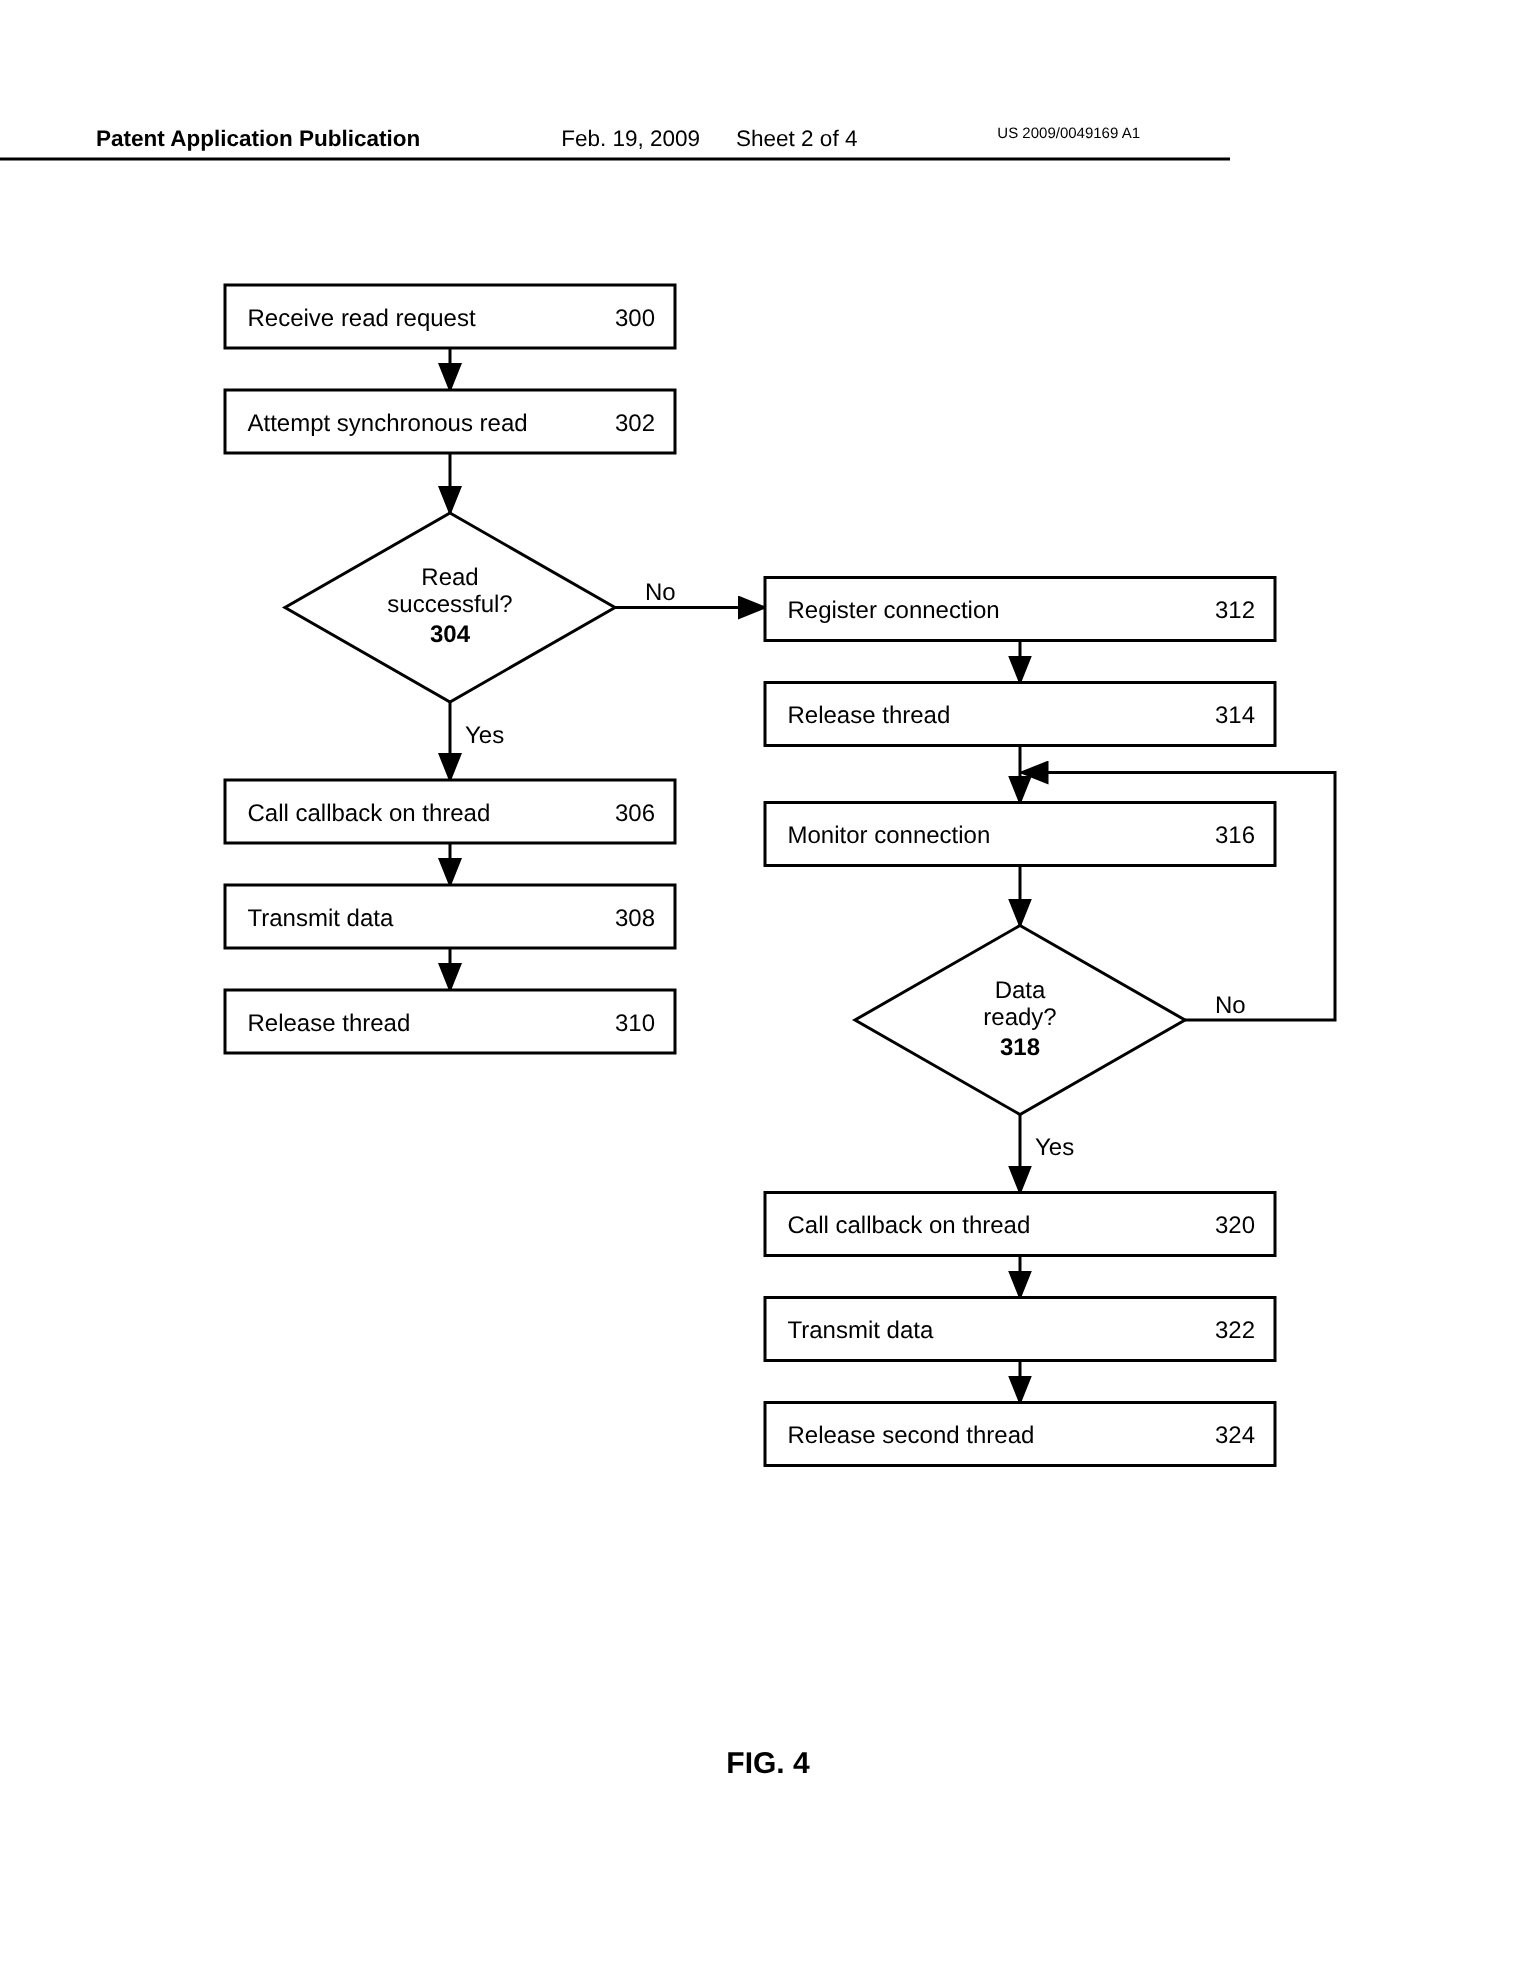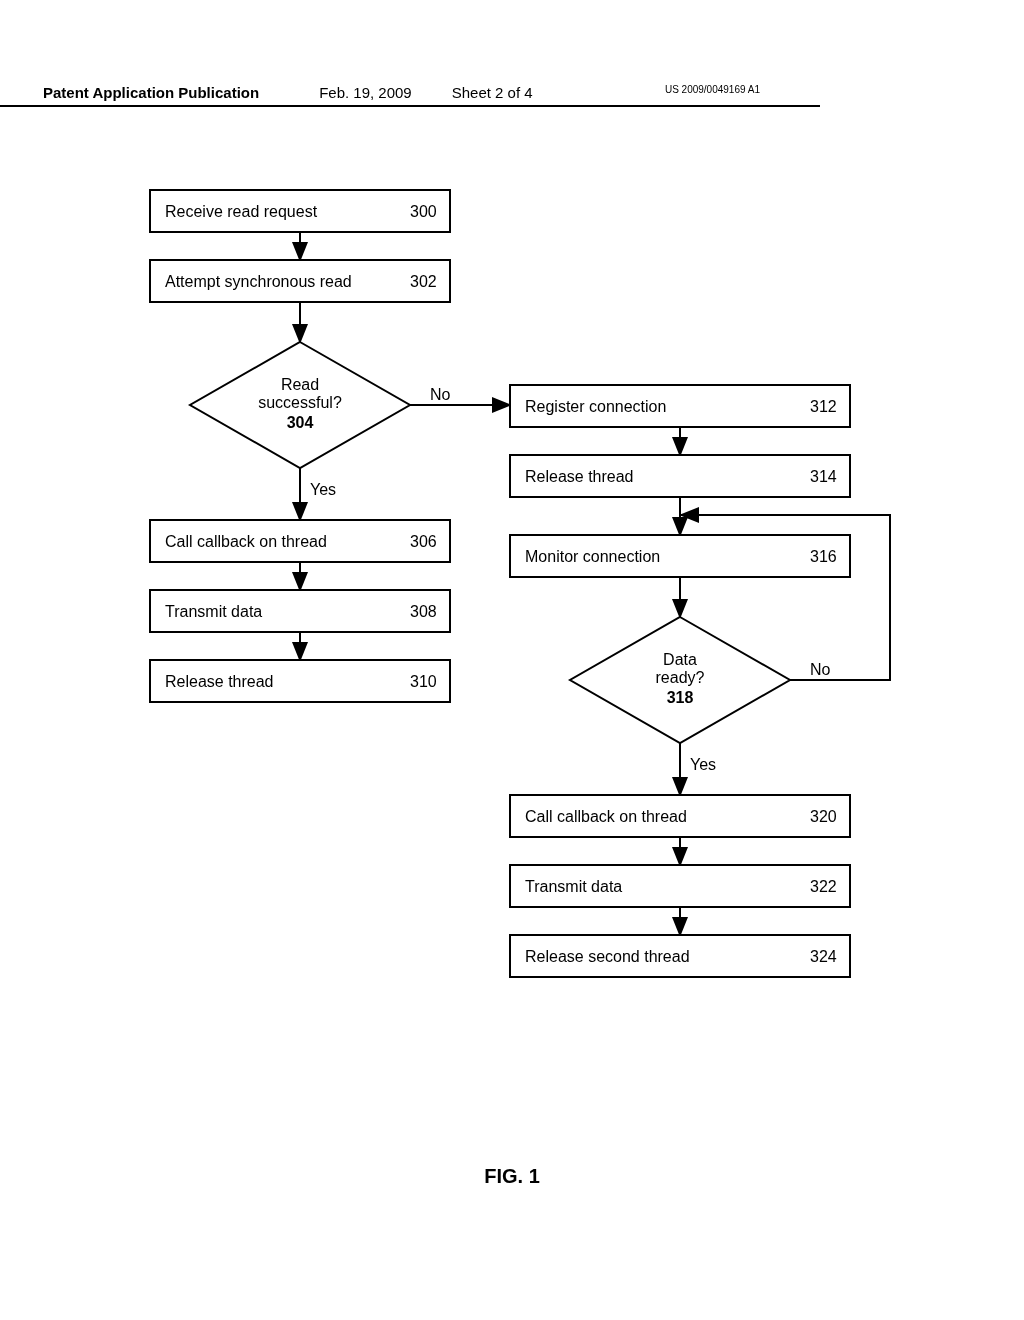--- a/index.html
+++ b/index.html
@@ -11,30 +11,30 @@
     height: 1320px;
     position: relative;
   }
   .header {
     position: absolute;
     top: 84px;
     left: 0;
     width: 820px;
     display: flex;
     border-bottom: 2px solid #000;
-    padding: 0 60px 4px 43px;
+    padding: 0 60px 4px 64px;
     box-sizing: border-box;
   }
   .header-left {
     font-size: 15px;
     font-weight: bold;
   }
   .header-center {
     font-size: 15px;
-    margin-left: 60px;
+    margin-left: 94px;
   }
   .header-right {
     font-size: 10px;
     margin-left: auto;
   }
   .svg-container {
     position: absolute;
     top: 180px;
     left: 110px;
     width: 820px;
@@ -74,21 +74,21 @@
     font-weight: bold;
     font-size: 20px;
   }
 </style>
 </head>
 <body>
 
 <div class="header">
   <span class="header-left">Patent Application Publication</span>
   <span class="header-center">Feb. 19, 2009</span>
-  <span class="header-center" style="margin-left:40px">Sheet 2 of 4</span>
+  <span class="header-center" style="margin-left:24px">Sheet 2 of 4</span>
   <span class="header-right">US 2009/0049169 A1</span>
 </div>
 
 <div class="svg-container">
 <svg width="820" height="980" viewBox="0 0 820 980">
   <defs>
     <marker id="arrowhead" markerWidth="10" markerHeight="8" refX="9" refY="4" orient="auto">
       <polygon points="0 0, 10 4, 0 8" fill="#000"></polygon>
     </marker>
   </defs>
@@ -164,13 +164,13 @@
   <text x="415" y="712">Transmit data</text>
   <text x="700" y="712">322</text>
   <line class="arrow" x1="570" y1="727" x2="570" y2="755"></line>
 
   <rect class="box" x="400" y="755" width="340" height="42"></rect>
   <text x="415" y="782">Release second thread</text>
   <text x="700" y="782">324</text>
 </svg>
 </div>
 
-<div class="fig-label">FIG. 1</div>
+<div class="fig-label">FIG. 4</div>
 
 </body></html>

